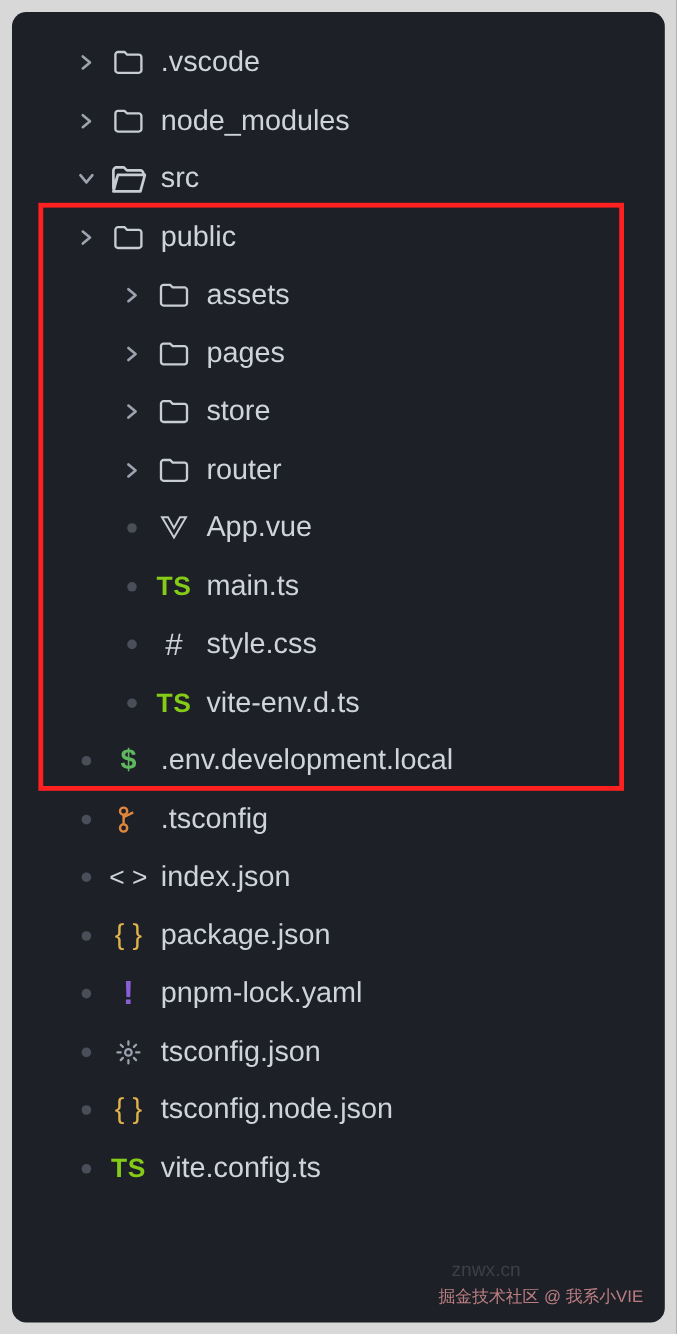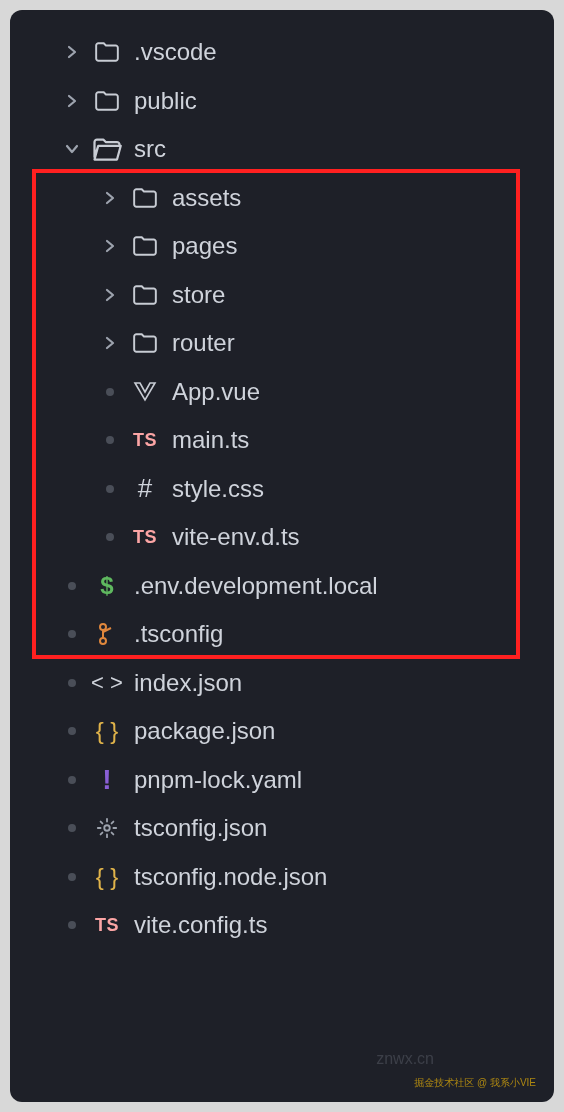--- a/index.html
+++ b/index.html
@@ -74,43 +74,43 @@
       width: 30px;
       display: inline-flex;
       justify-content: center;
       align-items: center;
       margin-right: 12px;
     }
     .folder-icon svg { width: 26px; height: 22px; }
     .folder-icon svg path { fill: none; stroke: #c8ccd4; stroke-width: 1.8; }
     .folder-open-icon svg path { fill: none; stroke: #c8ccd4; stroke-width: 1.8; }
     .ts-badge {
-      color: #fca5a5;
+      color: #84cc16;
       font-weight: 700;
-      font-size: 18px;
+      font-size: 22px;
       letter-spacing: 0.5px;
     }
     .label {
       color: #cfd3db;
     }
     .dollar-icon { color: #5fb85f; font-weight: 600; font-size: 24px; }
     .git-icon { color: #e0873c; }
     .code-icon { color: #cfd3db; font-size: 22px; }
     .json-icon { color: #e0b34a; font-size: 24px; }
     .excl-icon { color: #8a5fd6; font-weight: 700; font-size: 28px; }
     .info-icon svg { width: 22px; height: 22px; }
     .gear-icon svg { width: 22px; height: 22px; }
     .vue-icon { color: #e0e0e0; }
     .hash-icon { color: #cfd3db; font-size: 26px; font-weight: 500; }
     .watermark {
       position: absolute;
       bottom: 12px;
       right: 18px;
-      color: #eab308;
-      font-size: 10px;
+      color: #fca5a5;
+      font-size: 14px;
       opacity: 0.7;
     }
     .watermark2 {
       position: absolute;
       bottom: 34px;
       right: 120px;
       color: #5a5e68;
       font-size: 16px;
       opacity: 0.5;
       margin-top: 38px;
@@ -138,34 +138,47 @@
         <span class="chevron">
           <svg width="12" height="14" viewBox="0 0 10 14">
             <path d="M2 2 L8 7 L2 12" fill="none" stroke="#9da3ae" stroke-width="2.2" stroke-linecap="round" stroke-linejoin="round"></path>
           </svg>
         </span>
         <span class="icon-wrap folder-icon">
           <svg viewBox="0 0 24 20">
             <path d="M2 4 C2 3 3 2 4 2 L9 2 L11 4 L20 4 C21 4 22 5 22 6 L22 16 C22 17 21 18 20 18 L4 18 C3 18 2 17 2 16 Z"></path>
           </svg>
         </span>
-        <span class="label">public</span>
+        <span class="label">node_modules</span>
       </div>
       <div class="row indent-0">
         <span class="chevron">
           <svg width="14" height="12" viewBox="0 0 14 10">
             <path d="M2 2 L7 8 L12 2" fill="none" stroke="#9da3ae" stroke-width="2.2" stroke-linecap="round" stroke-linejoin="round"></path>
           </svg>
         </span>
         <span class="icon-wrap folder-open-icon">
           <svg viewBox="0 0 24 20">
             <path d="M2 4 C2 3 3 2 4 2 L9 2 L11 4 L20 4 C21 4 22 5 22 6 L22 7 L5 7 L2 16 Z M5 7 L23 7 L20 18 L2 18 Z" fill="none" stroke-linejoin="round"></path>
           </svg>
         </span>
         <span class="label">src</span>
+      </div>
+      <div class="row indent-0">
+        <span class="chevron">
+          <svg width="12" height="14" viewBox="0 0 10 14">
+            <path d="M2 2 L8 7 L2 12" fill="none" stroke="#9da3ae" stroke-width="2.2" stroke-linecap="round" stroke-linejoin="round"></path>
+          </svg>
+        </span>
+        <span class="icon-wrap folder-icon">
+          <svg viewBox="0 0 24 20">
+            <path d="M2 4 C2 3 3 2 4 2 L9 2 L11 4 L20 4 C21 4 22 5 22 6 L22 16 C22 17 21 18 20 18 L4 18 C3 18 2 17 2 16 Z"></path>
+          </svg>
+        </span>
+        <span class="label">public</span>
       </div>
       <div class="row indent-1">
         <span class="chevron">
           <svg width="12" height="14" viewBox="0 0 10 14">
             <path d="M2 2 L8 7 L2 12" fill="none" stroke="#9da3ae" stroke-width="2.2" stroke-linecap="round" stroke-linejoin="round"></path>
           </svg>
         </span>
         <span class="icon-wrap folder-icon">
           <svg viewBox="0 0 24 20">
             <path d="M2 4 C2 3 3 2 4 2 L9 2 L11 4 L20 4 C21 4 22 5 22 6 L22 16 C22 17 21 18 20 18 L4 18 C3 18 2 17 2 16 Z"></path>

